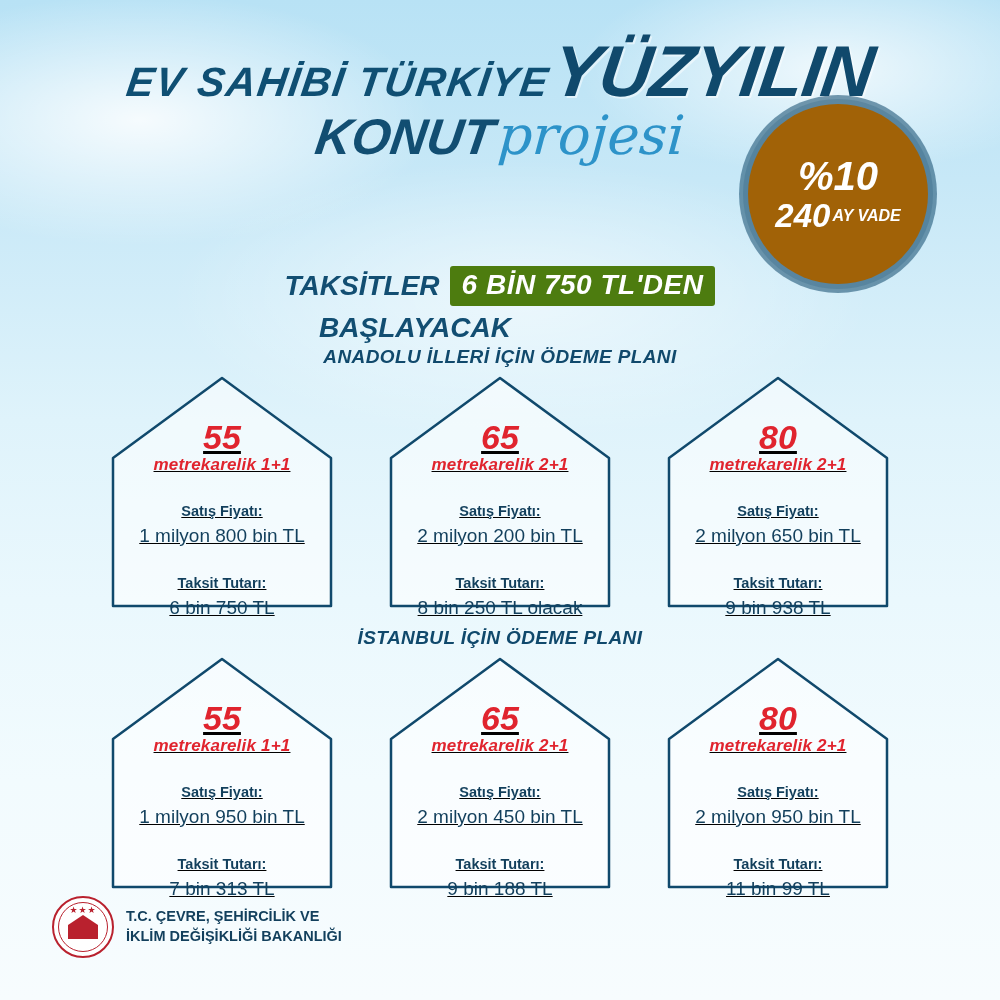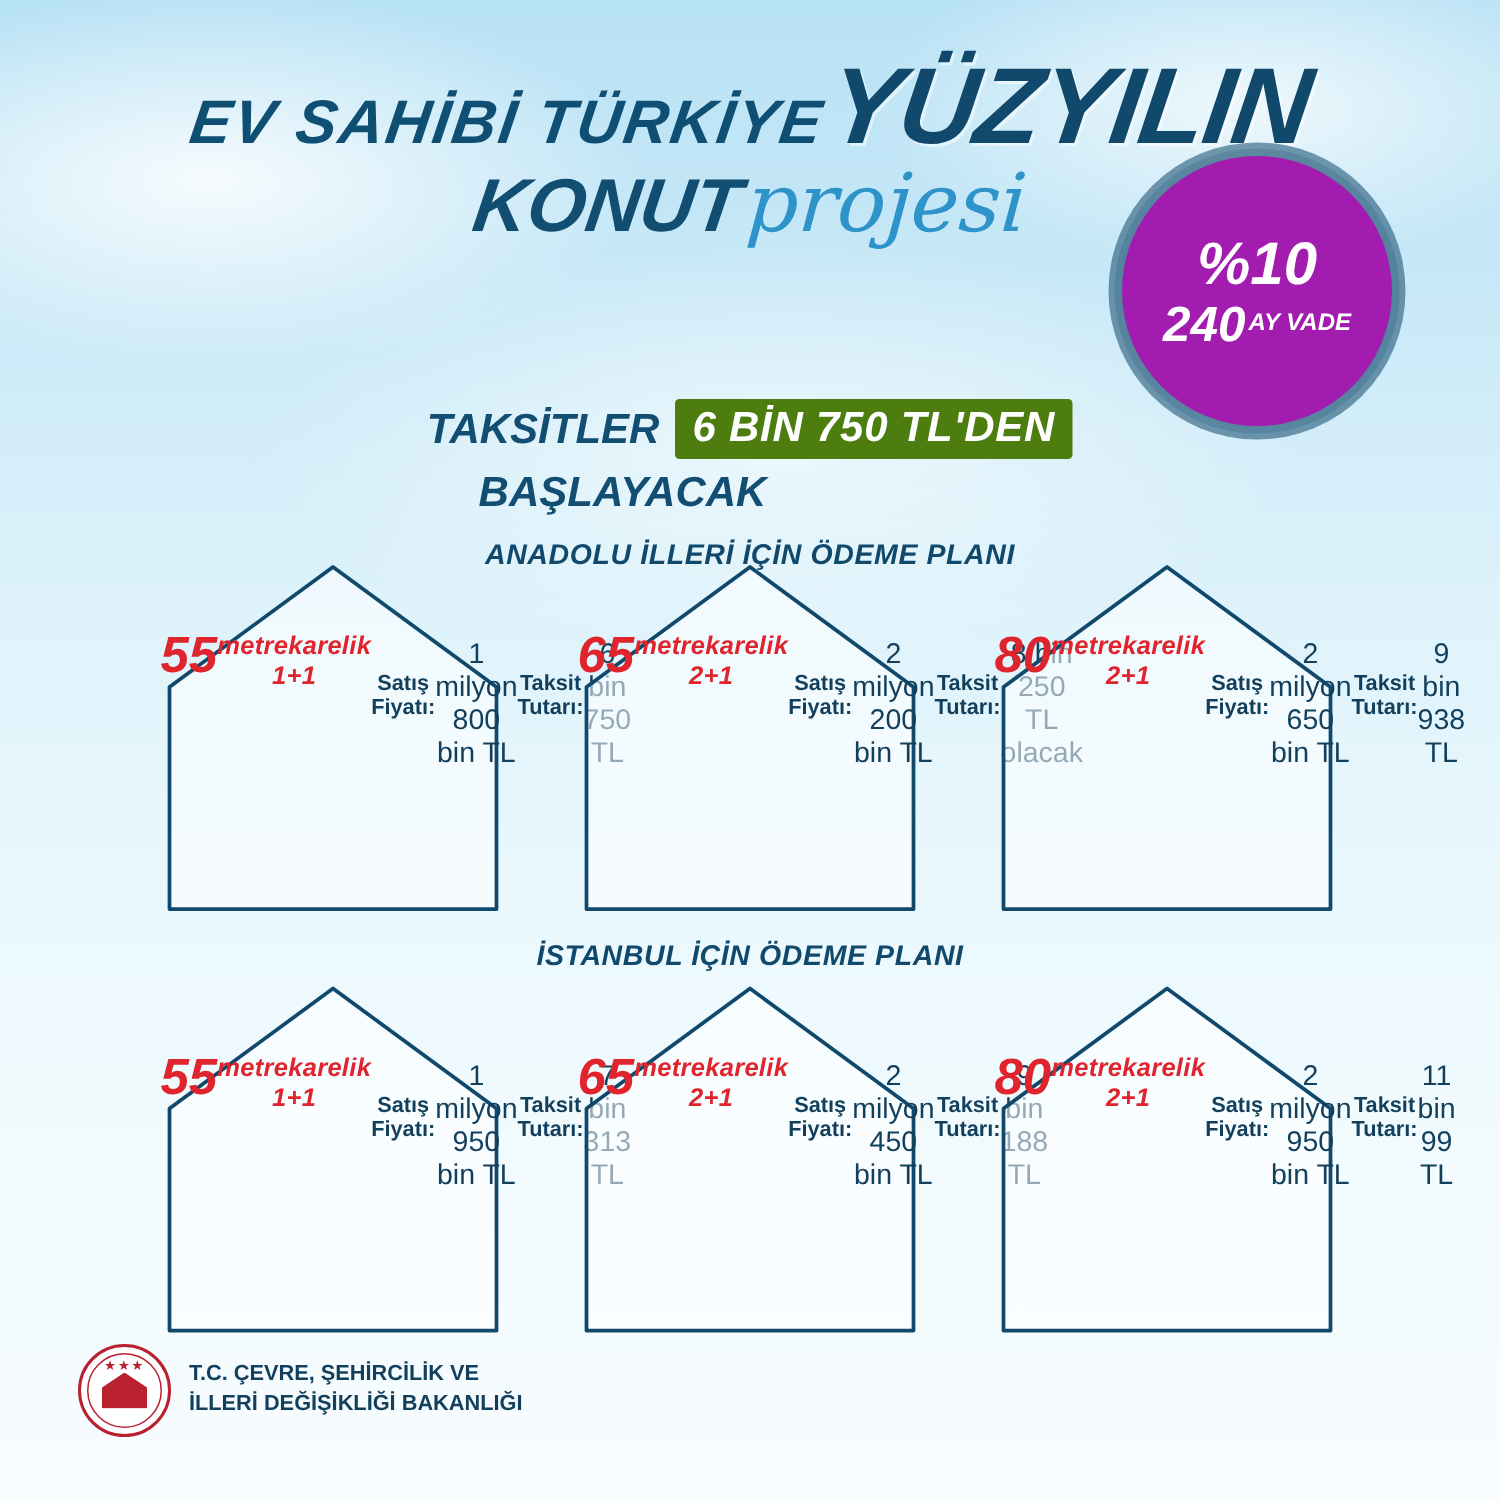--- a/index.html
+++ b/index.html
@@ -70,21 +70,21 @@
     margin-left: 4px;
     transform: skewX(-4deg);
   }
 
   
   .badge {
     position: absolute;
     right: 72px; top: 104px;
     width: 180px; height: 180px;
     border-radius: 50%;
-    background: #a21caf;
+    background: #a16207;
     color: #fff;
     display: flex;
     flex-direction: column;
     align-items: center;
     justify-content: center;
     box-shadow: 0 0 0 5px rgba(16,73,108,0.18), 0 0 0 9px rgba(16,73,108,0.55);
     text-align: center;
   }
   .badge .b1 { font-size: 40px; font-weight: bold; font-style: italic; letter-spacing: 0px; }
   .badge .b2 { font-size: 31px; font-weight: bold; font-style: italic; letter-spacing: 0.5px; margin-top: -2px;}
@@ -130,21 +130,21 @@
   .section-title {
     position: absolute;
     left: 0; width: 100%;
     text-align: center;
     font-size: 19px;
     font-weight: bold;
     font-style: italic;
     color: #10496c;
     letter-spacing: 0.4px;
   }
-  #title-anadolu { top: 360px; }
+  #title-anadolu { top: 346px; }
   #title-istanbul { top: 627px; }
 
   
   .house-row {
     position: absolute;
     left: 0; width: 100%;
     display: flex;
     justify-content: center;
     gap: 48px;
   }
@@ -154,24 +154,25 @@
   .house {
     position: relative;
     width: 230px;
     height: 240px;
   }
   .house svg { position: absolute; inset: 0; width: 100%; height: 100%; }
   .house .content {
     position: absolute;
     inset: 0;
     display: flex;
-    flex-direction: row;
-    align-items: flex-start;
+    flex-direction: column;
+    align-items: center;
     padding-top: 48px;
     text-align: center;
+    text-decoration: underline;
   }
   .h-size {
     font-size: 34px;
     font-weight: bold;
     font-style: italic;
     color: #e0242e;
     line-height: 1;
   }
   .h-type {
     font-size: 17px;
@@ -367,15 +368,15 @@
 
 </div>
 
 <div class="footer">
   <div class="seal">
     <span class="star">★★★</span>
     <span class="inner"></span>
   </div>
   <div class="footer-text">
     <div>T.C. ÇEVRE, ŞEHİRCİLİK VE</div>
-    <div>İLLERİ DEĞİŞİKLİĞİ BAKANLIĞI</div>
+    <div>İKLİM DEĞİŞİKLİĞİ BAKANLIĞI</div>
   </div>
 </div>
 
 </body></html>

